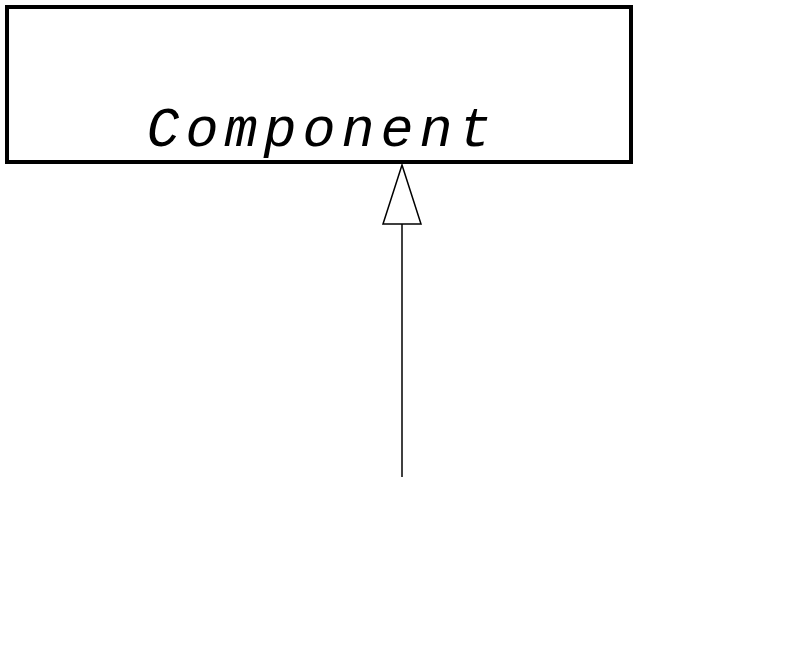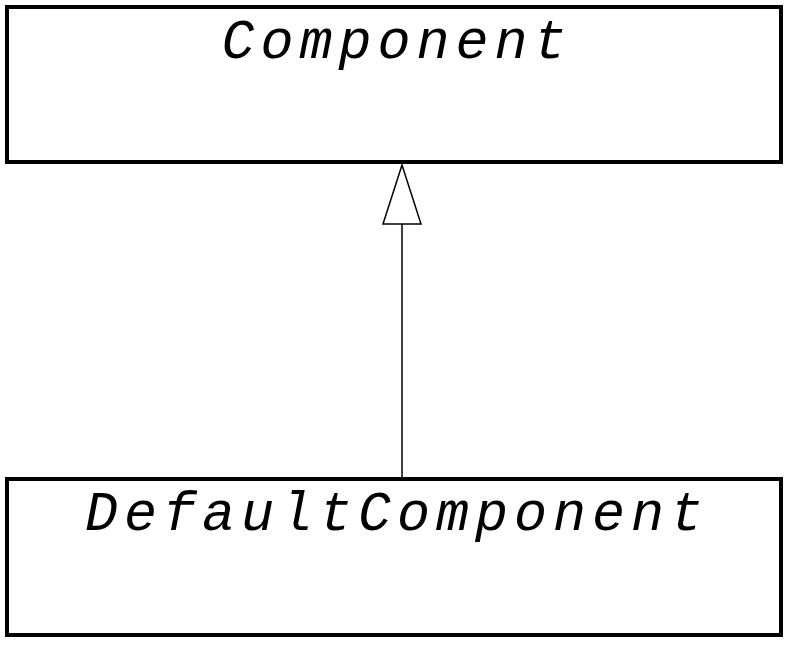--- a/index.html
+++ b/index.html
@@ -10,27 +10,27 @@
   .canvas {
     position: relative;
     width: 803px;
     height: 648px;
     background: #ffffff;
     overflow: hidden;
   }
   .class-box {
     position: absolute;
     left: 5px;
-    width: 778px;
+    width: 628px;
     height: 160px;
     box-sizing: border-box;
     border: 4px solid #000000;
     background: #ffffff;
     display: flex;
-    align-items: flex-start;
+    align-items: flex-end;
     justify-content: center;
   }
   .class-box.parent { top: 5px; height: 159px; }
   .class-box.child  { top: 477px; height: 160px; }
   .class-label {
     font-family: "Liberation Mono", "DejaVu Sans Mono", monospace;
     font-style: italic;
     font-size: 55px;
     letter-spacing: 6px;
     margin-right: -6px; 
@@ -53,17 +53,14 @@
 
   <div class="class-box parent">
     <span class="class-label">Component</span>
   </div>
 
   <svg class="arrow-svg" viewBox="0 0 54 318" xmlns="http://www.w3.org/2000/svg">
     <line x1="27" y1="62" x2="27" y2="315" stroke="#000000" stroke-width="1.5"></line>
     <polygon points="27,3 8,62 46,62" fill="#ffffff" stroke="#000000" stroke-width="1.5"></polygon>
   </svg>
 
-  <div class="class-box child">
-    <span class="class-label">DefaultComponent</span>
-  </div>
 
 </div>
 
 </body></html>

